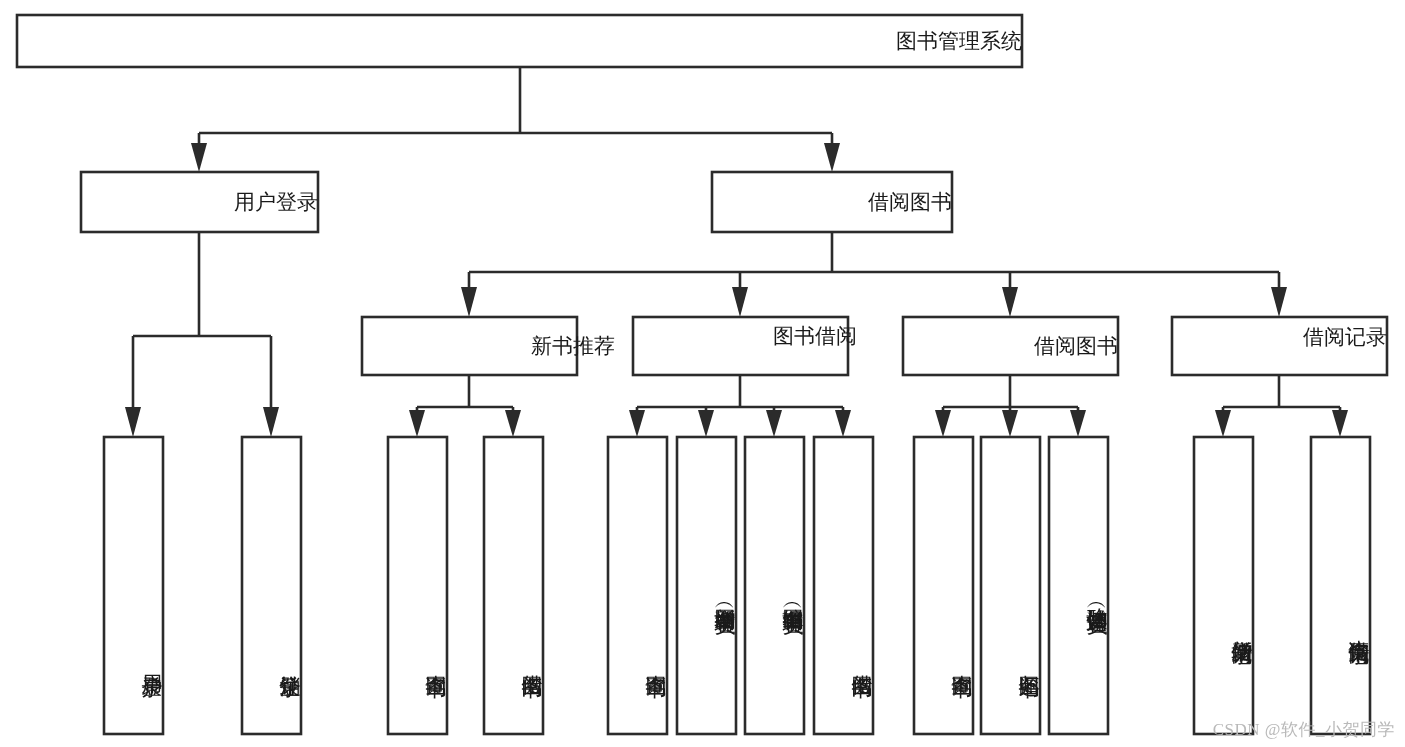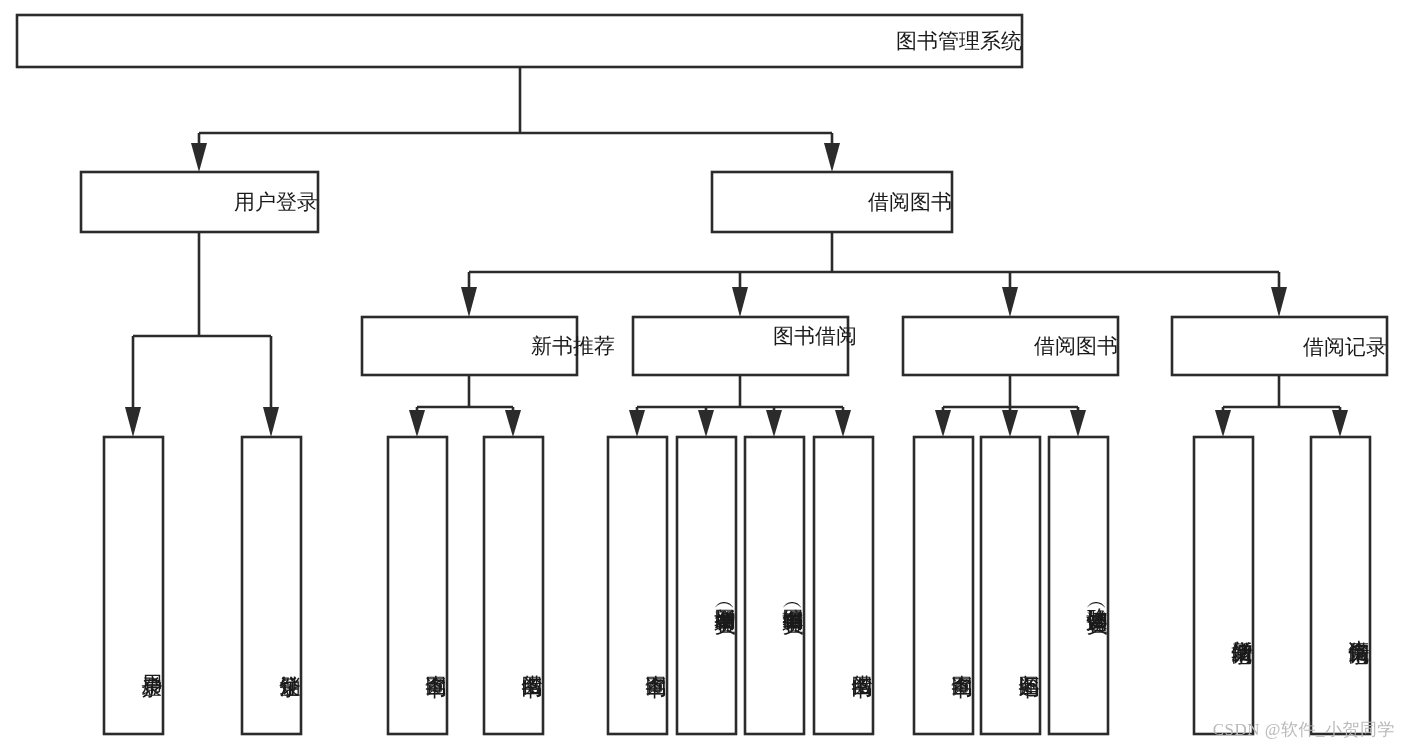--- a/index.html
+++ b/index.html
@@ -190,21 +190,21 @@
 
   <div class="horiz-text-wrap" style="left:362px; top:317px; width:215px; height:58px;margin-left:38px;">
     <span>新书推荐</span>
   </div>
   <div class="horiz-text-wrap" style="left:633px; top:300px; width:215px; height:72px;padding-left:9px;">
     <span>图书借阅</span>
   </div>
   <div class="horiz-text-wrap" style="left:903px; top:317px; width:215px; height:58px;">
     <span>借阅图书</span>
   </div>
-  <div class="horiz-text-wrap" style="left:1172px; top:318px; width:215px; height:58px;">
+  <div class="horiz-text-wrap" style="left:1172px; top:308px; width:215px; height:58px;">
     <span>借阅记录</span>
   </div>
 
   <div class="vert-text-wrap" style="left:104px; top:437px; width:59px; height:297px; padding-top:74px;">
     <span>用户登录</span>
   </div>
   <div class="vert-text-wrap" style="left:242px; top:437px; width:59px; height:297px; padding-top:74px;">
     <span>注销登录</span>
   </div>
 

